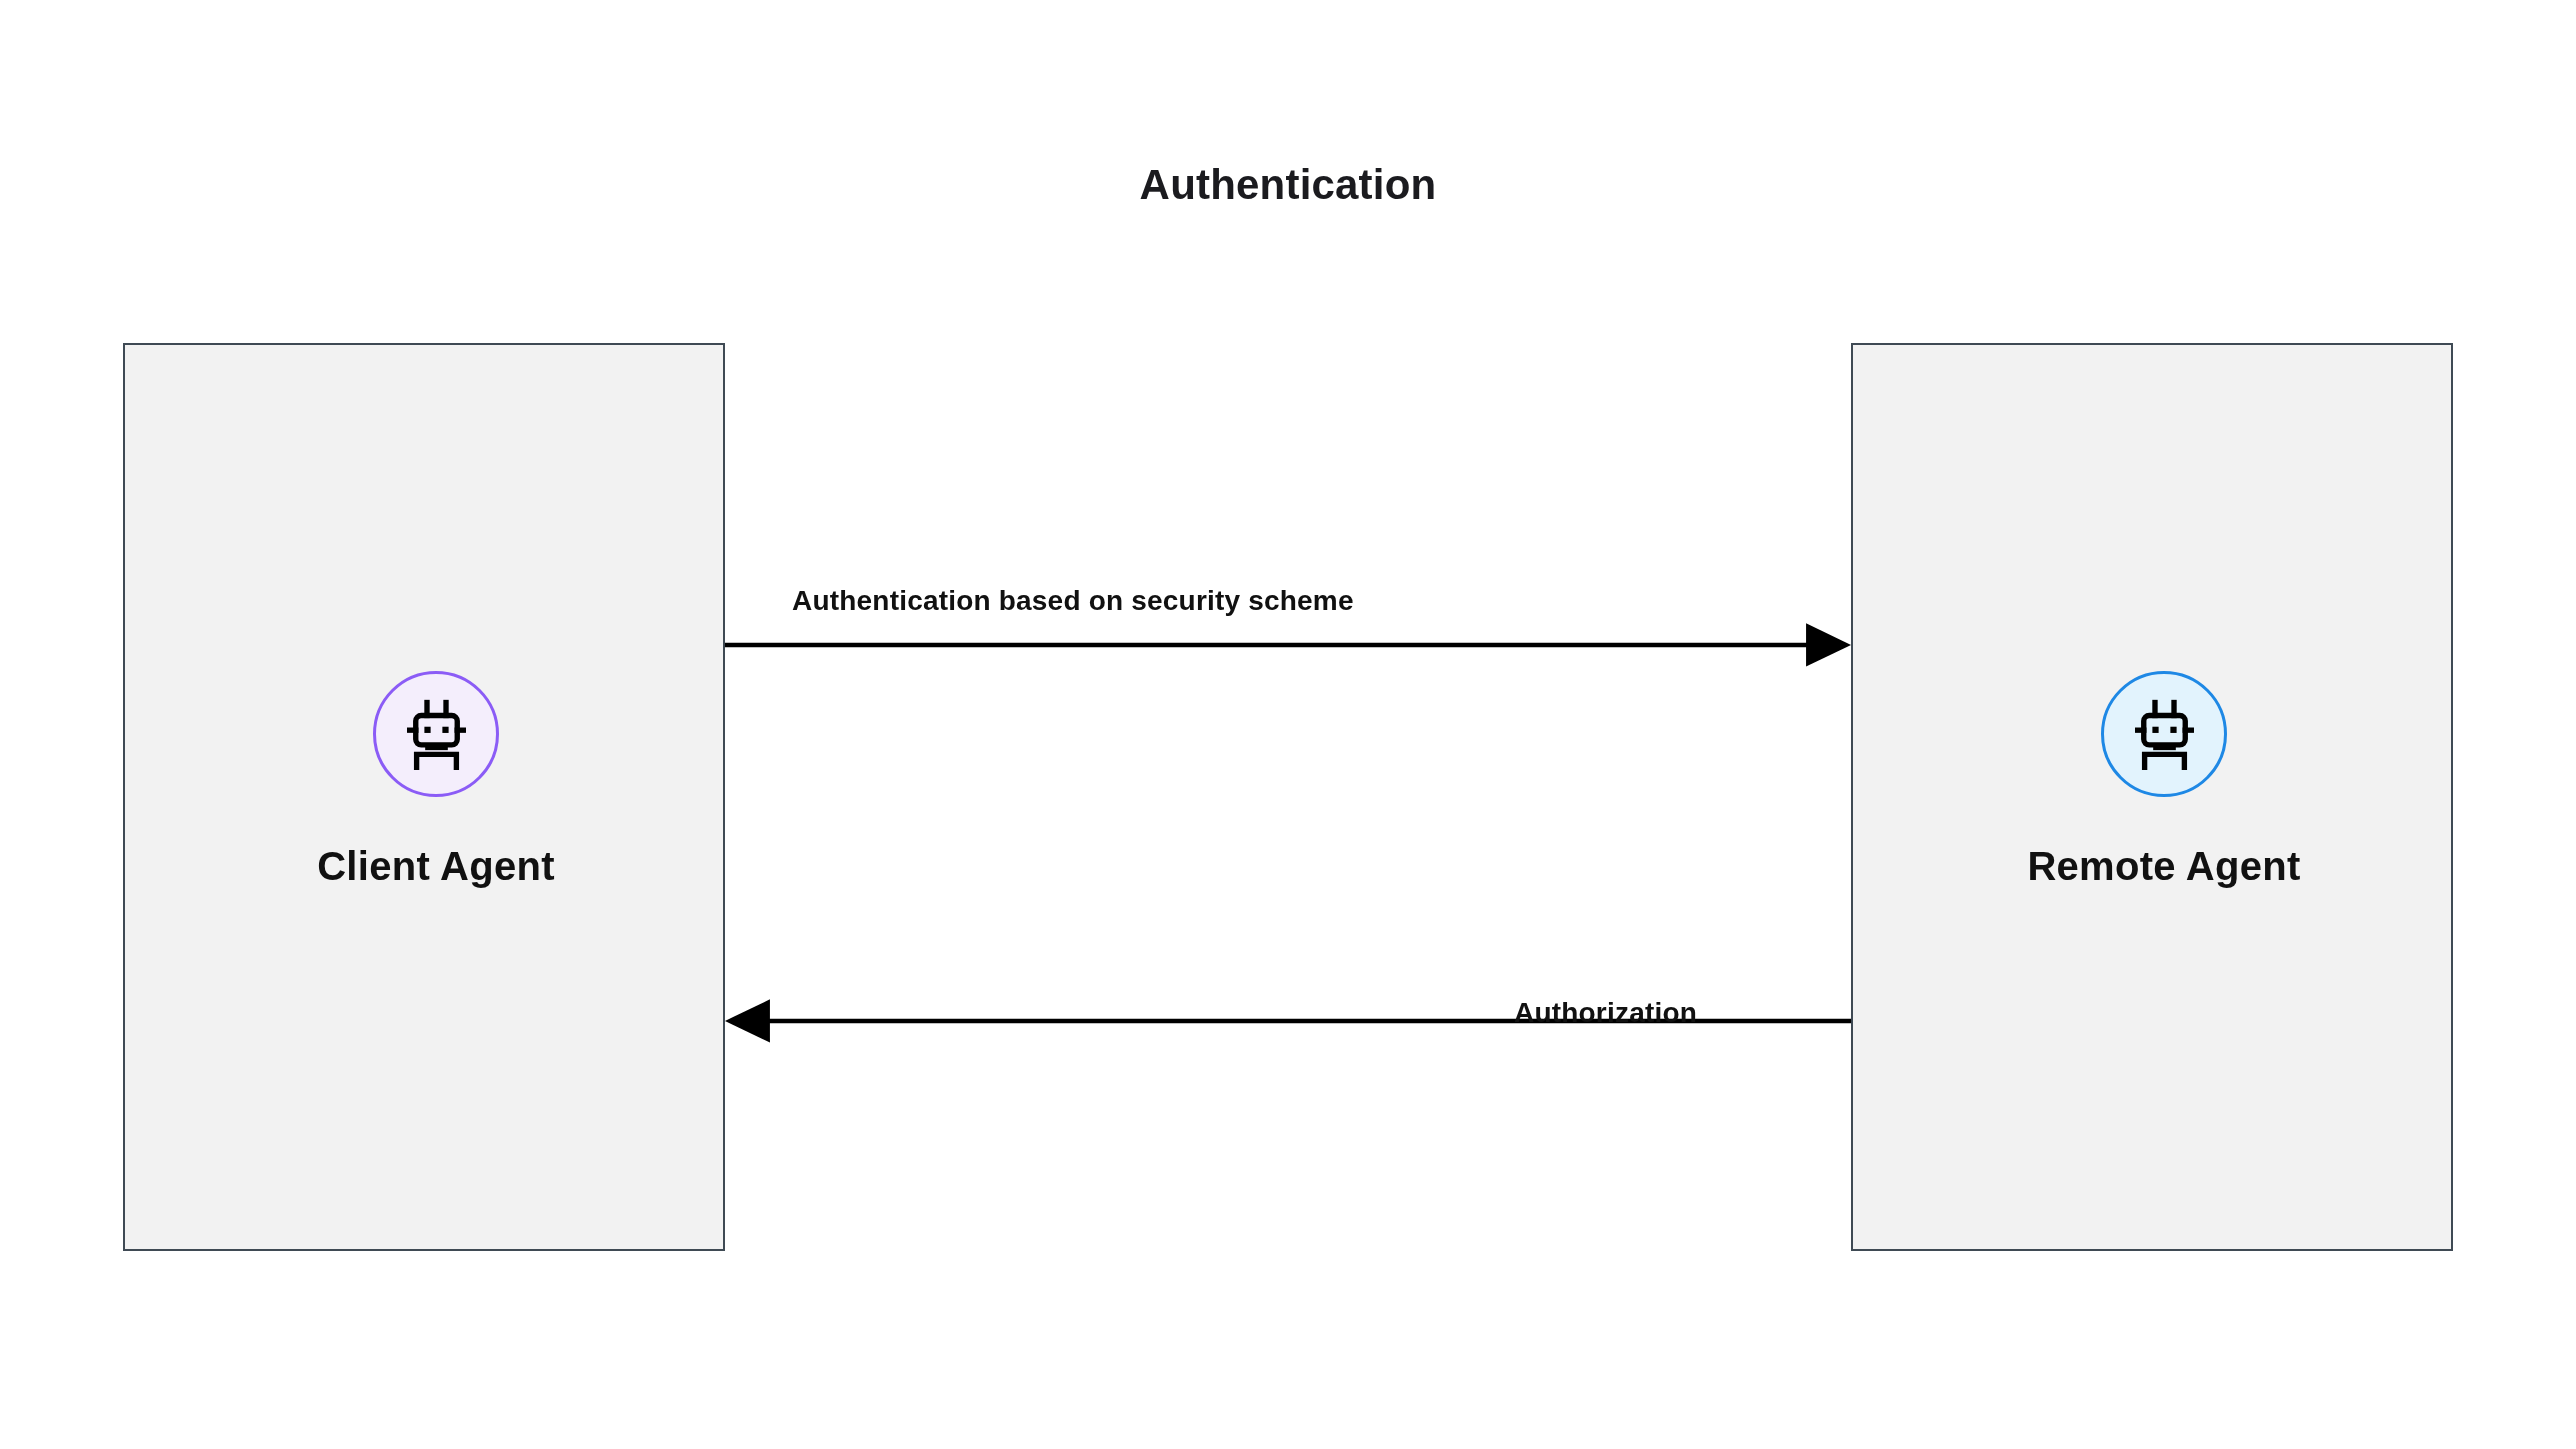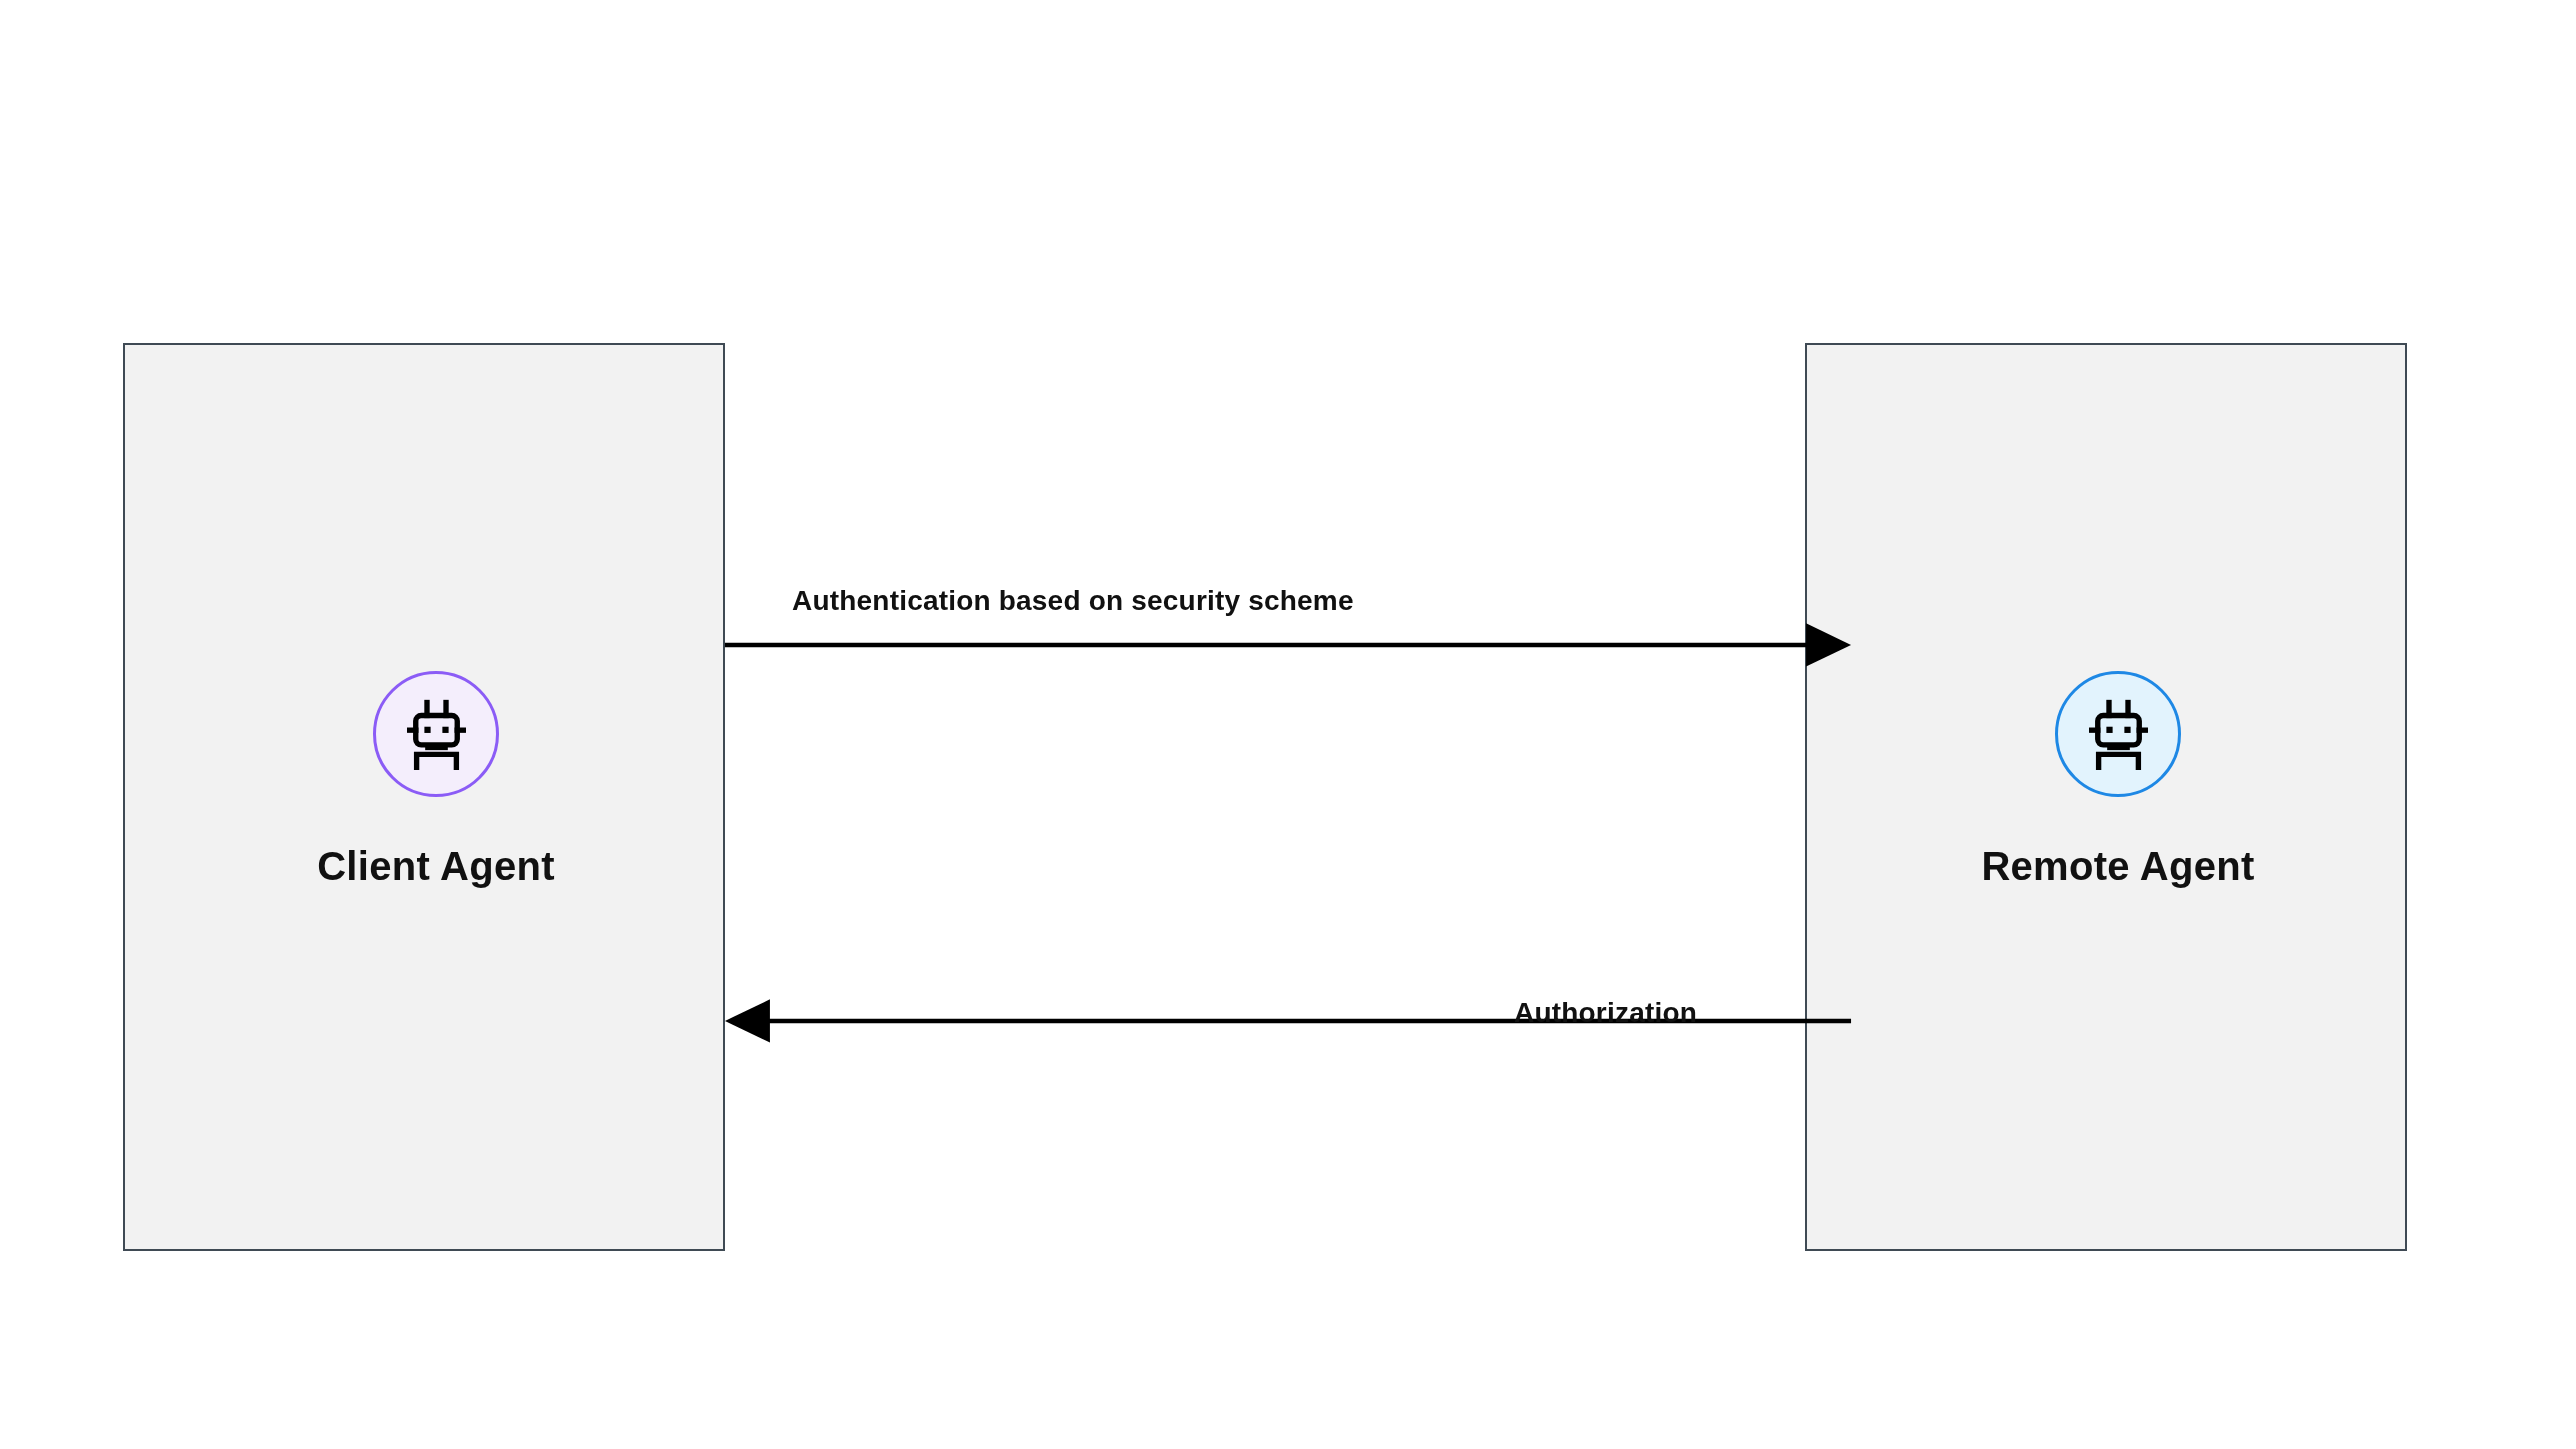--- a/index.html
+++ b/index.html
@@ -38,21 +38,21 @@
   .agent-panel {
     position: absolute;
     top: 343px;
     width: 602px;
     height: 908px;
     background: #f2f2f2;
     border: 2.7px solid #3f4a54;
     box-sizing: border-box;
   }
   #client-agent-panel { left: 123px; }
-  #remote-agent-panel { left: 1805px; }
+  #remote-agent-panel { left: 1851px; }
 
   .agent-inner {
     position: absolute;
     left: 0;
     width: 100%;
     top: 0;
     height: 100%;
     margin-left: 12px;
   }
 
@@ -117,20 +117,21 @@
     left: 1514px;
     top: 961px;
     margin-top: 36px;
   }
 </style>
 </head>
 <body>
 
 <div id="canvas">
 
+  <div id="diagram-title">Authentication</div>
 
   <div class="agent-panel" id="client-agent-panel">
     <div class="agent-inner">
       <div class="agent-avatar" id="client-agent-avatar">
         <svg class="robot-icon" width="83" height="83" viewBox="0 0 48 48" aria-hidden="true">
           <g fill="none" stroke="#000000" stroke-width="3.1" stroke-linecap="square" stroke-linejoin="miter">
 
             <line x1="18.5" y1="5.5" x2="18.5" y2="13"></line>
             <line x1="29.5" y1="5.5" x2="29.5" y2="13"></line>
 

